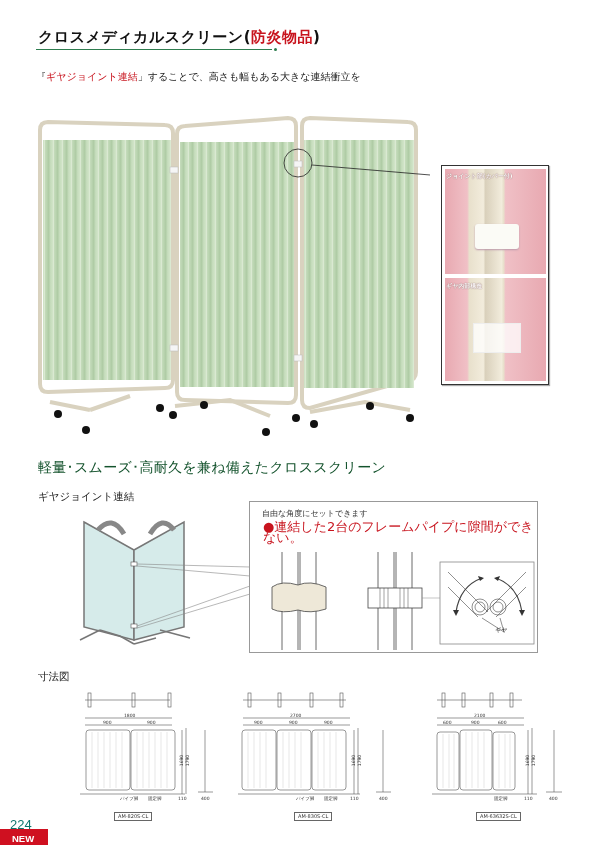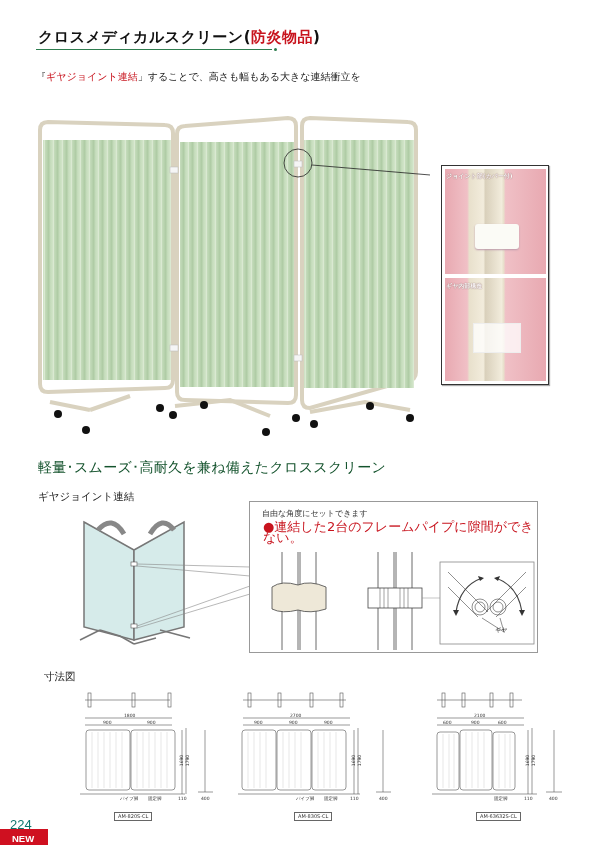--- a/index.html
+++ b/index.html
@@ -27,21 +27,21 @@
 
   .subhead { position: absolute; left: 38px; top: 459px; font-size: 14px; color: #14532d; letter-spacing: 0.3px; }
   .gear-label { position: absolute; left: 38px; top: 490px; font-size: 10.5px; color: #222; }
 
   .feature-box { position: absolute; left: 249px; top: 501px; width: 289px; height: 152px; border: 1px solid #999; background: #fff; }
   .feature-box .ft { position: absolute; left: 12px; top: 6px; font-size: 8px; color: #333; }
   .feature-box .bul { position: absolute; left: 13px; font-size: 13px; color: #c8141e; line-height: 11px; }
   .feature-box .b1 { top: 19px; }
   .feature-box .b2 { top: 31px; }
 
-  .dim-label { position: absolute; left: 44px; top: 670px; font-size: 10.5px; color: #222; }
+  .dim-label { position: absolute; left: 38px; top: 670px; font-size: 10.5px; color: #222; }
 
   .model { position: absolute; font-size: 5px; border: 1px solid #666; padding: 0 3px; color: #333; line-height: 7px; white-space: nowrap; }
   .dimtxt { position: absolute; font-size: 4.5px; color: #333; white-space: nowrap; }
 
   .page-num { position: absolute; left: 10px; top: 817px; font-size: 13px; font-family: "Liberation Sans", sans-serif; color: #0f766e; }
   .new-badge { position: absolute; left: 0; top: 829px; width: 48px; height: 16px; background: #cf1020; color: #fff; font-family: "Liberation Sans", sans-serif; font-weight: bold; font-size: 9.5px; padding: 4px 0 0 12px; }
 </style>
 </head>
 <body>
 

